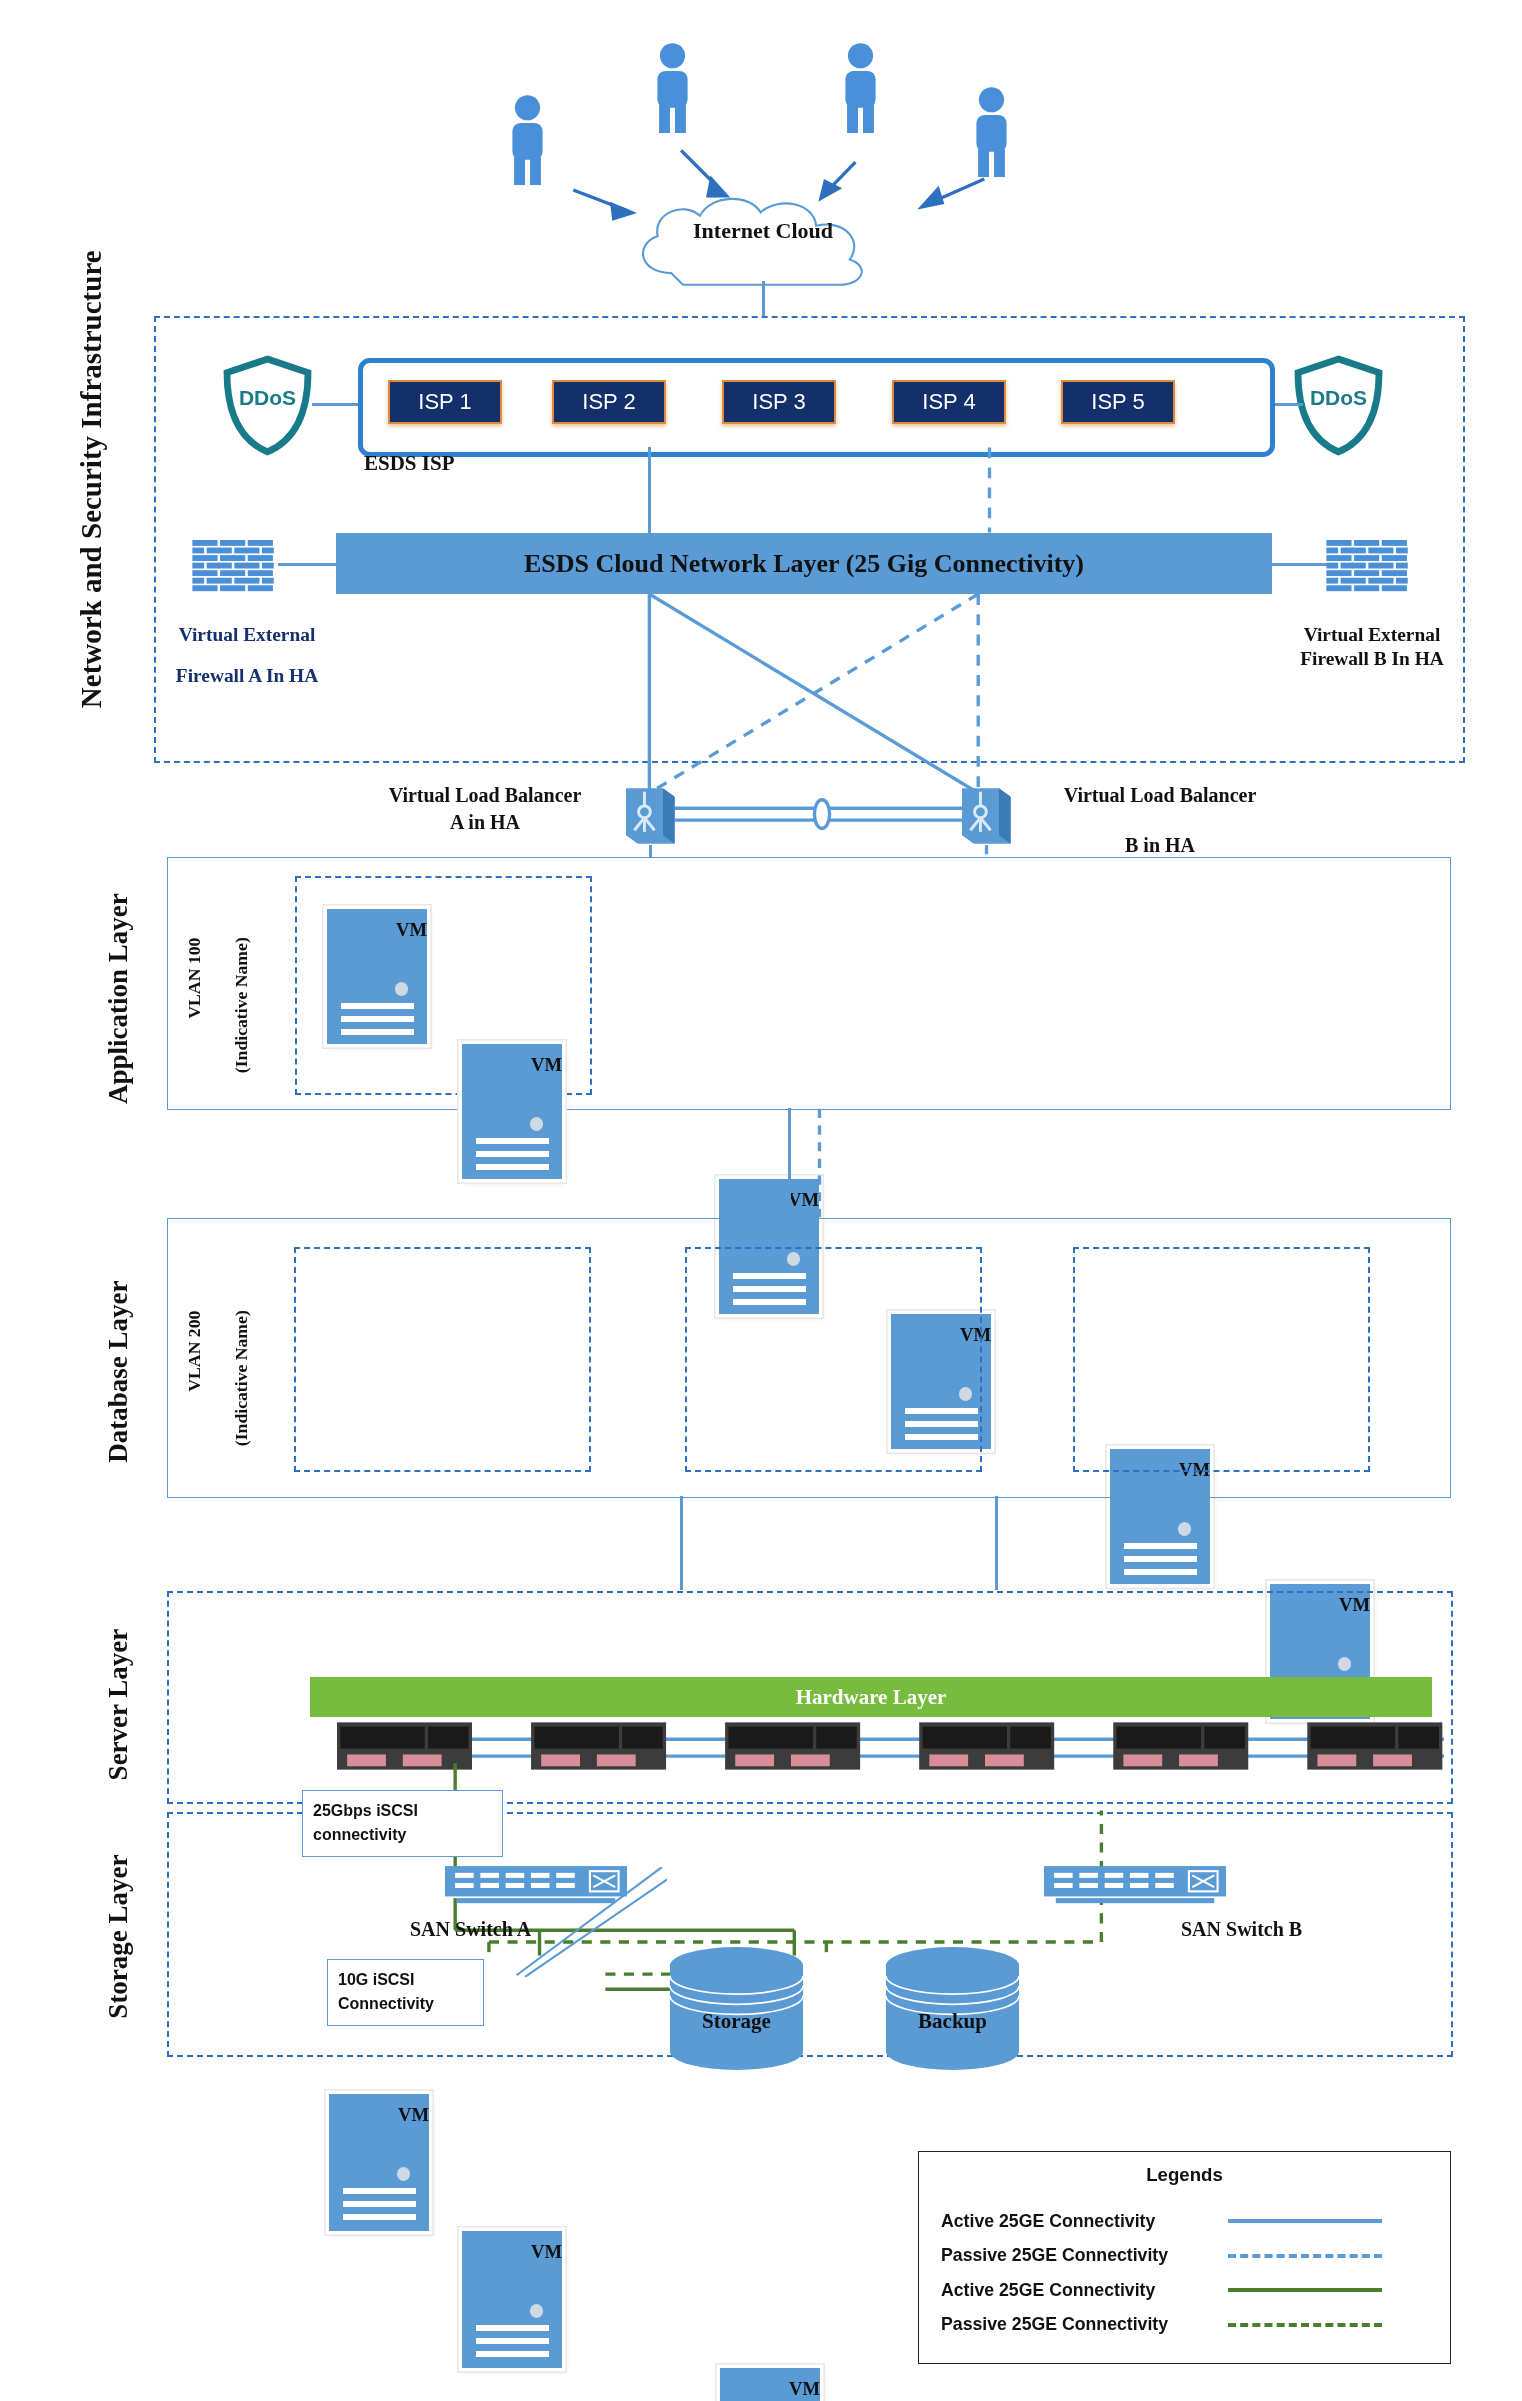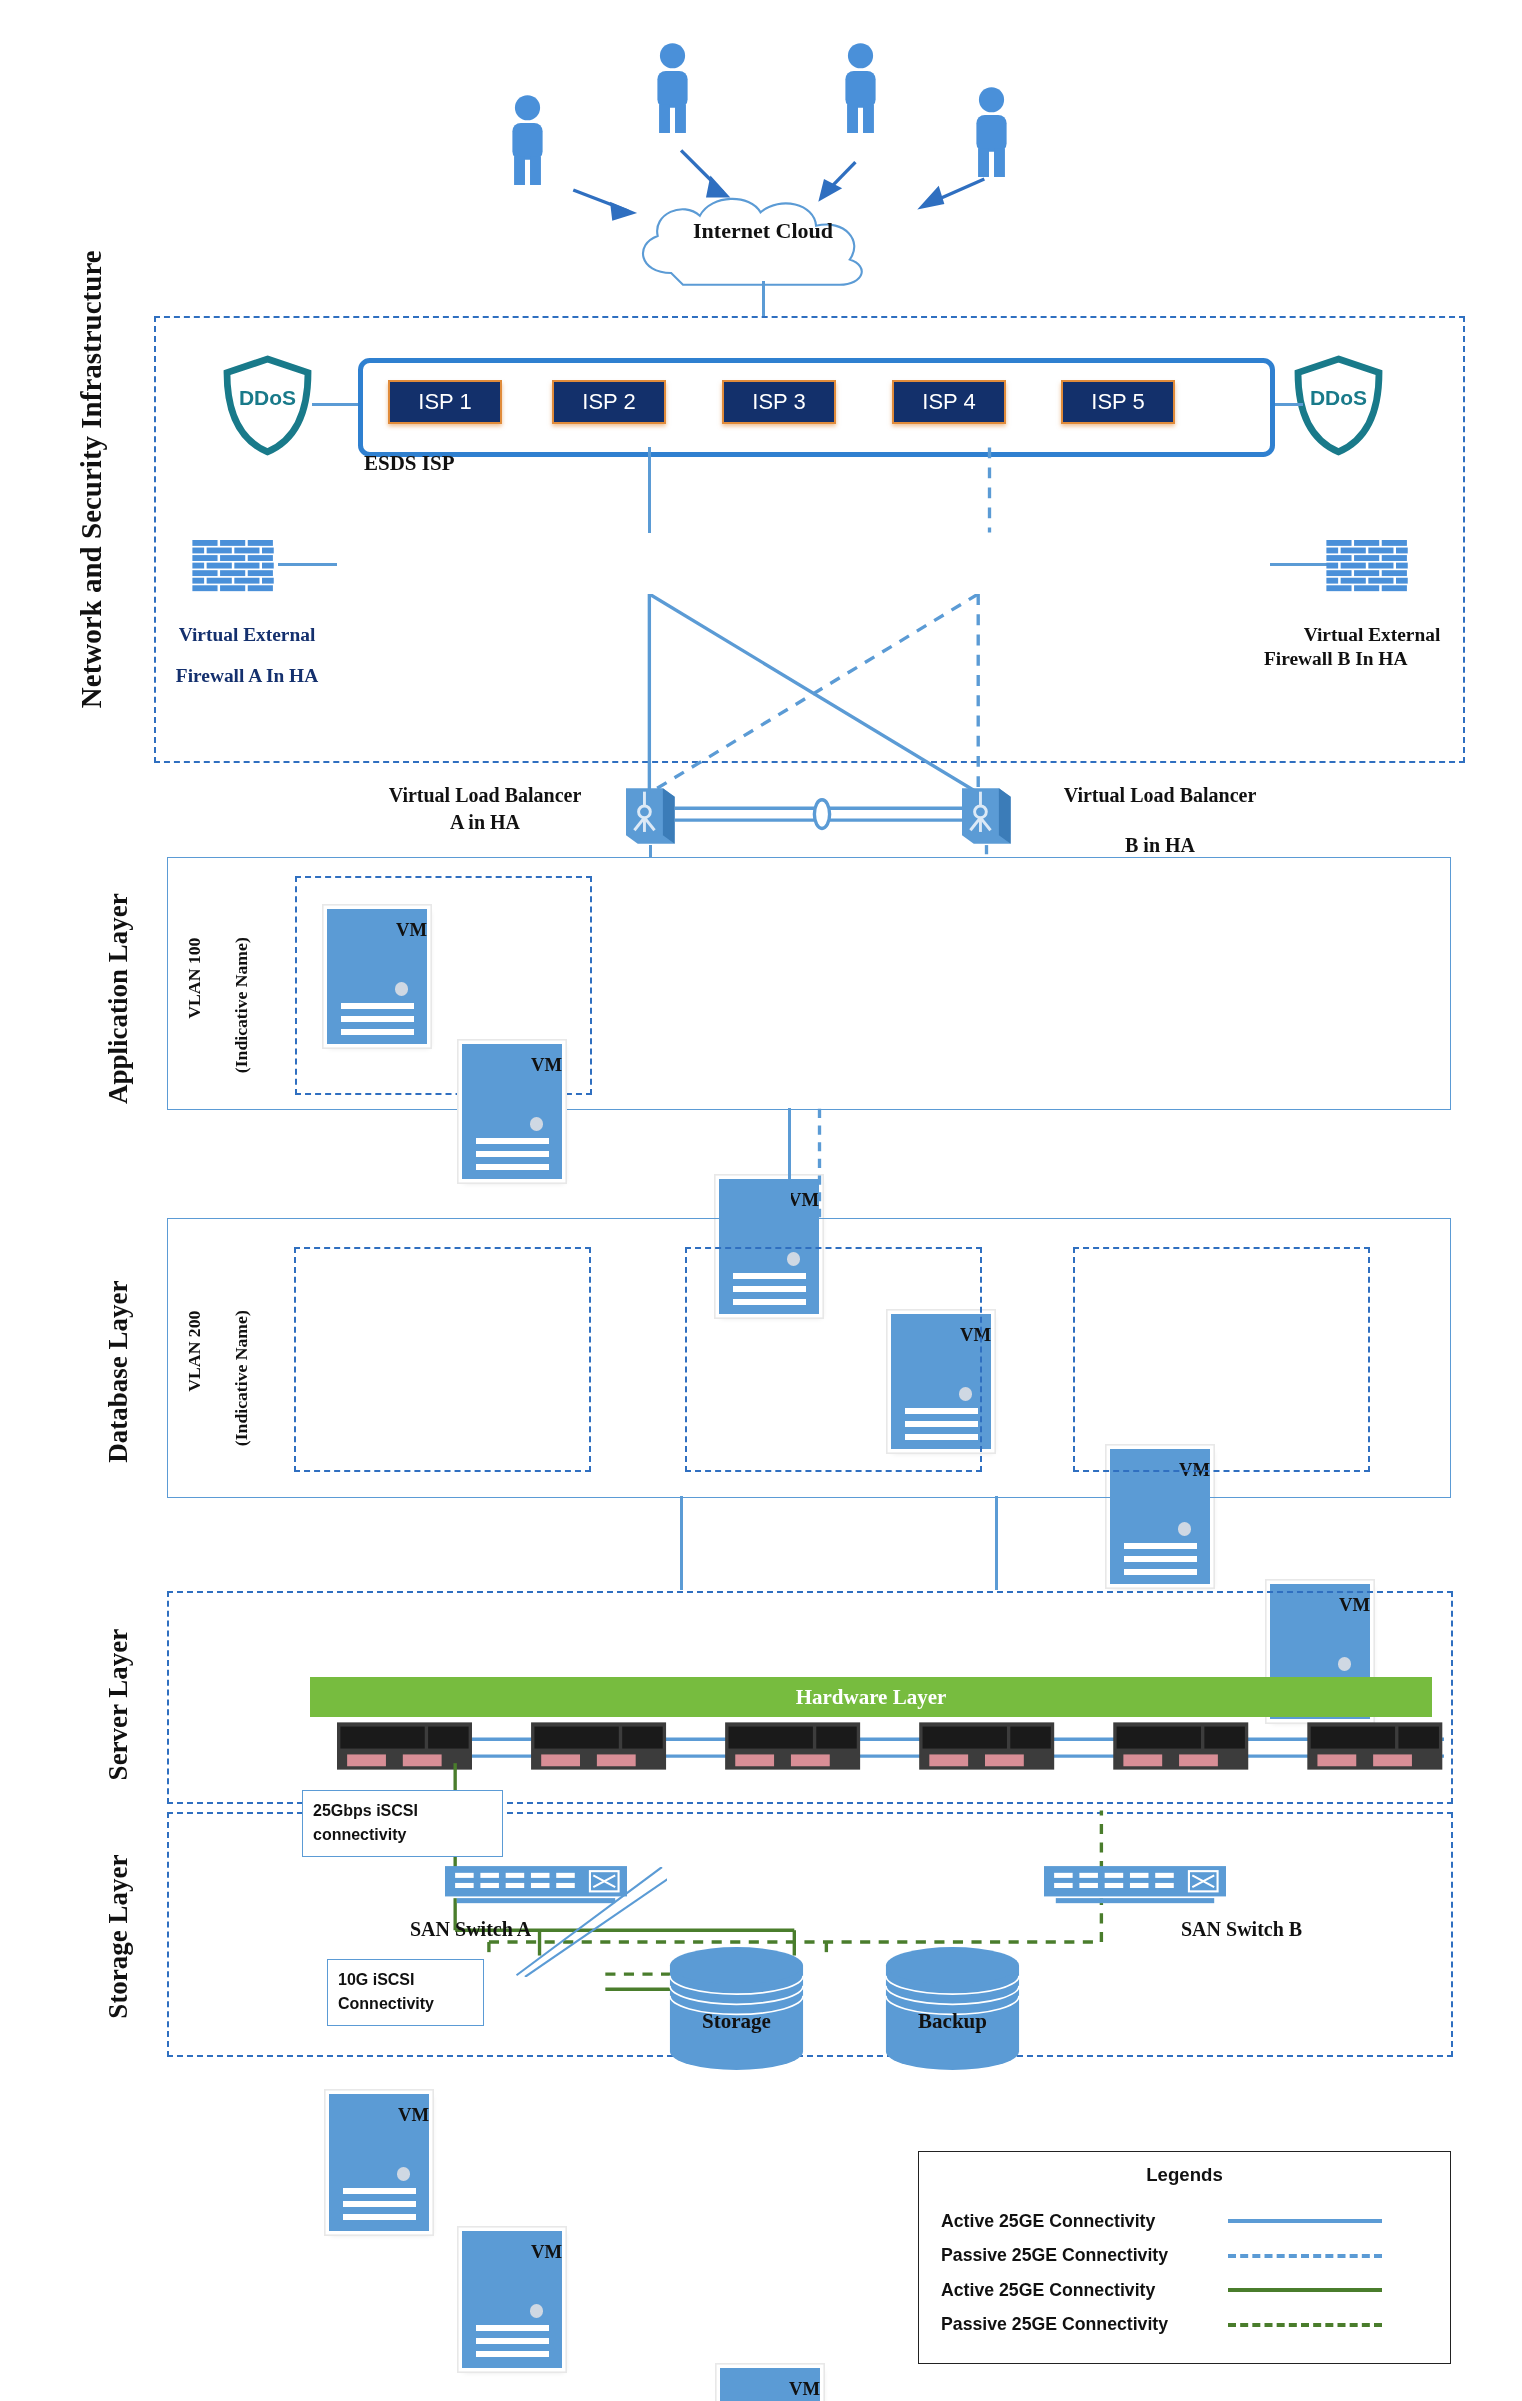--- a/index.html
+++ b/index.html
@@ -101,20 +101,21 @@
   <div class="abs isp" style="left:722px;top:380px;width:110px;height:40px;">ISP 3</div>
   <div class="abs isp" style="left:892px;top:380px;width:110px;height:40px;">ISP 4</div>
   <div class="abs isp" style="left:1061px;top:380px;width:110px;height:40px;">ISP 5</div>
   <div class="abs lbl" style="left:364px;top:451px;font-size:21px;">ESDS ISP</div>
 
   <div class="abs vline" style="left:648px;top:447px;width:3.4px;height:86px;"></div>
   <svg class="abs" style="left:987px;top:447px;" width="5" height="86" viewBox="0 0 6 102">
     <line x1="3" y1="0" x2="3" y2="102" stroke="#5b9bd5" stroke-width="4" stroke-dasharray="13,11"></line>
   </svg>
 
+  <div class="abs bluebar" style="left:336px;top:533px;width:936px;height:61px;font-size:26px;">ESDS  Cloud Network Layer (25 Gig Connectivity)</div>
   <div class="abs hline" style="left:278px;top:563px;width:59px;height:2.5px;"></div>
   <div class="abs hline" style="left:1270px;top:563px;width:59px;height:2.5px;"></div>
 
   <svg class="abs" style="left:192px;top:540px;" width="88" height="52" viewBox="0 0 104 62">
     <g fill="#4a90d9">
       <rect x="0" y="0" width="30" height="7"></rect>
         <rect x="33" y="0" width="30" height="7"></rect>
         <rect x="66" y="0" width="30" height="7"></rect>
       <rect x="0" y="9" width="14" height="7"></rect>
         <rect x="17" y="9" width="30" height="7"></rect>
@@ -164,21 +165,21 @@
       <rect x="0" y="45" width="14" height="7"></rect>
         <rect x="17" y="45" width="30" height="7"></rect>
         <rect x="50" y="45" width="30" height="7"></rect>
         <rect x="83" y="45" width="14" height="7"></rect>
       <rect x="0" y="54" width="30" height="7"></rect>
         <rect x="33" y="54" width="30" height="7"></rect>
         <rect x="66" y="54" width="30" height="7"></rect>
     </g>
   </svg>
   <div class="abs lbl" style="left:1264px;top:624px;width:216px;text-align:center;font-size:19.4px;">Virtual External</div>
-  <div class="abs lbl" style="left:1264px;top:648px;width:216px;font-size:19.4px;">Firewall B In HA</div>
+  <div class="abs lbl" style="left:1264px;top:648px;width:216px;text-align:center;font-size:19.4px;">Firewall B In HA</div>
 
   <svg class="abs" style="left:624px;top:594px;" width="388" height="199" viewBox="0 0 460 236">
     <line x1="30" y1="0" x2="30" y2="236" stroke="#5b9bd5" stroke-width="4"></line>
     <line x1="30" y1="0" x2="420" y2="236" stroke="#5b9bd5" stroke-width="4"></line>
     <line x1="420" y1="0" x2="420" y2="236" stroke="#5b9bd5" stroke-width="4" stroke-dasharray="13,11"></line>
     <line x1="420" y1="0" x2="30" y2="236" stroke="#5b9bd5" stroke-width="4" stroke-dasharray="13,11"></line>
   </svg>
 
   <svg class="abs" style="left:626px;top:783px;" width="52" height="66" viewBox="0 0 62 78">
     <polygon points="0,6 44,6 58,16 58,72 14,72 0,62" fill="#5b9bd5"></polygon>

